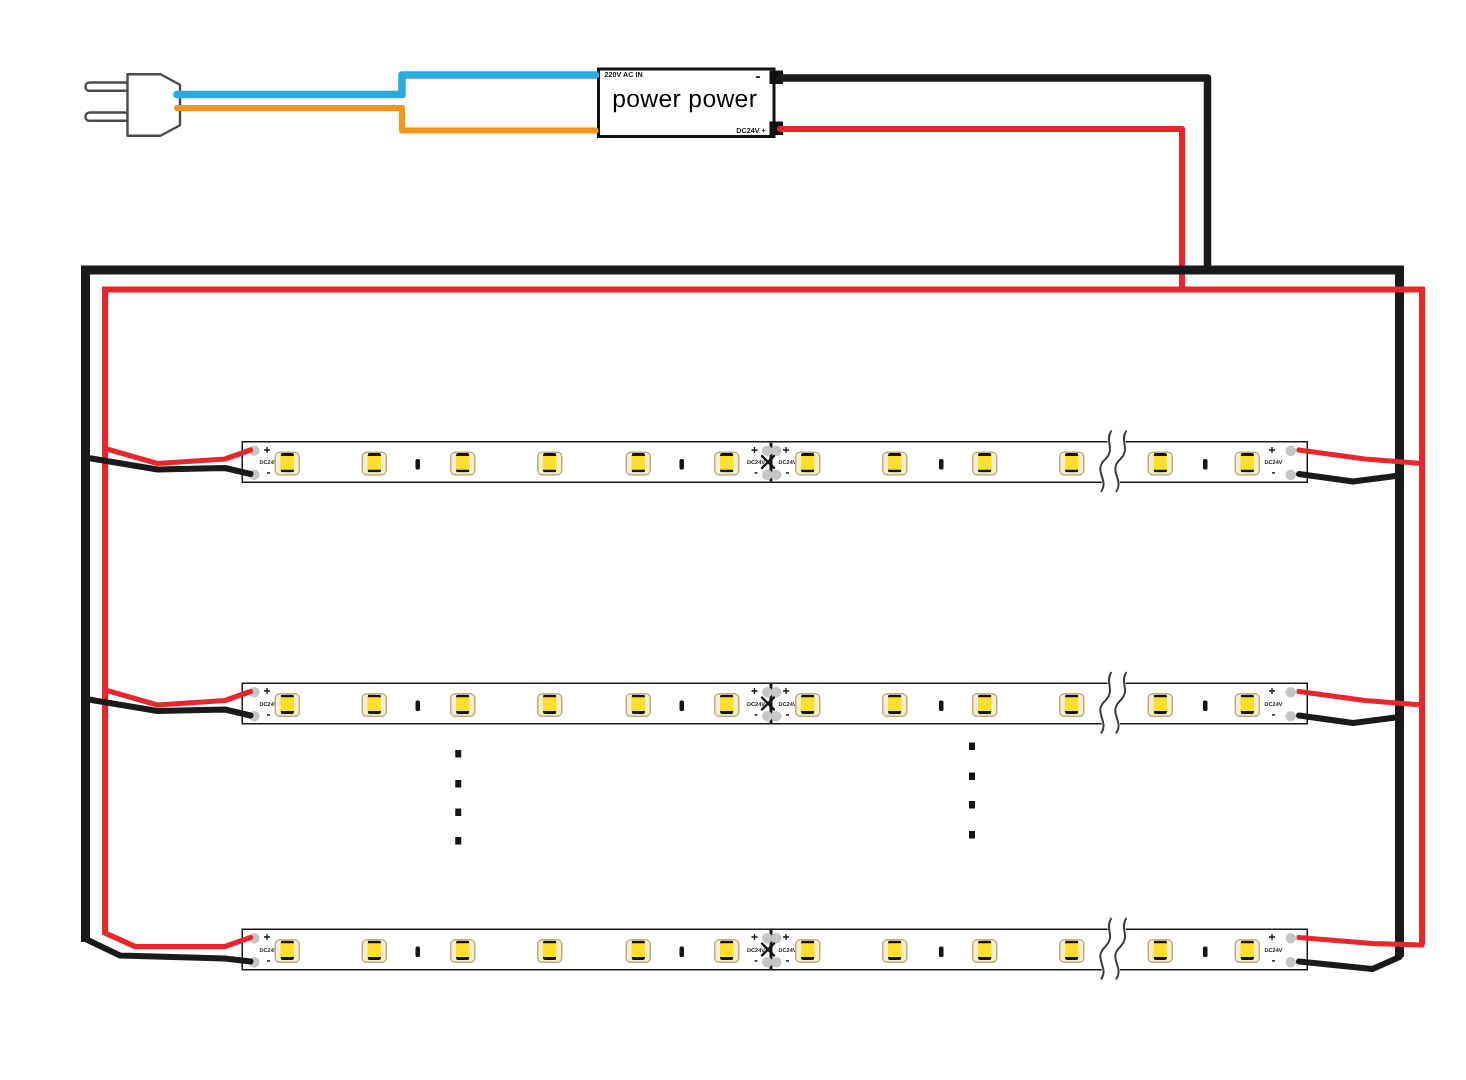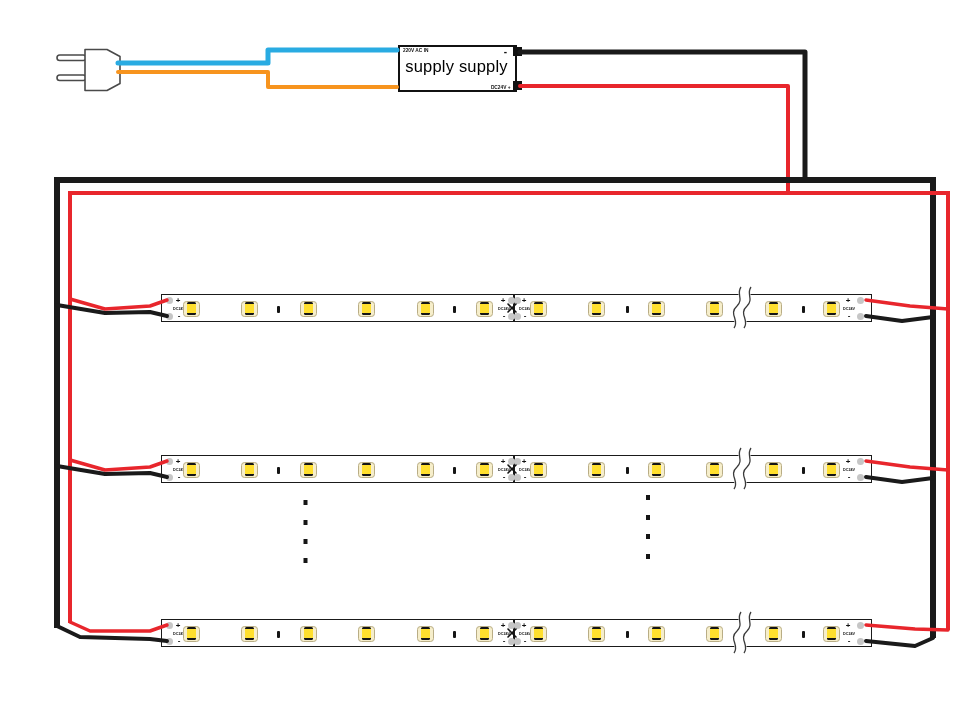--- a/index.html
+++ b/index.html
@@ -245,21 +245,21 @@
         <div class="tick" style="left: 114.5px;"></div>
         <div class="tick" style="left: 290.5px;"></div>
         <div class="tick" style="left: 463.5px;"></div>
         <div class="tick" style="left: 639.5px;"></div>
       </div>
     </div>
 
   <div id="psu">
     <span class="psu-ac">220V AC IN</span>
     <span class="psu-neg">-</span>
-    <span class="psu-name">supply supply</span>
+    <span class="psu-name">power power</span>
     <span class="psu-dc">DC24V +</span>
   </div>
 
   <svg id="wires" width="977" height="720" viewBox="0 0 977 720">
 
     <g>
       <rect class="plugline" x="57" y="55" width="29" height="5.5" rx="2.7"></rect>
       <rect class="plugline" x="57" y="75" width="29" height="5.5" rx="2.7"></rect>
       <path class="plugline" d="M85,49.5 L107,49.5 L120,56.5 L120,83.5 L107,90.5 L85,90.5 Z"></path>
     </g>

